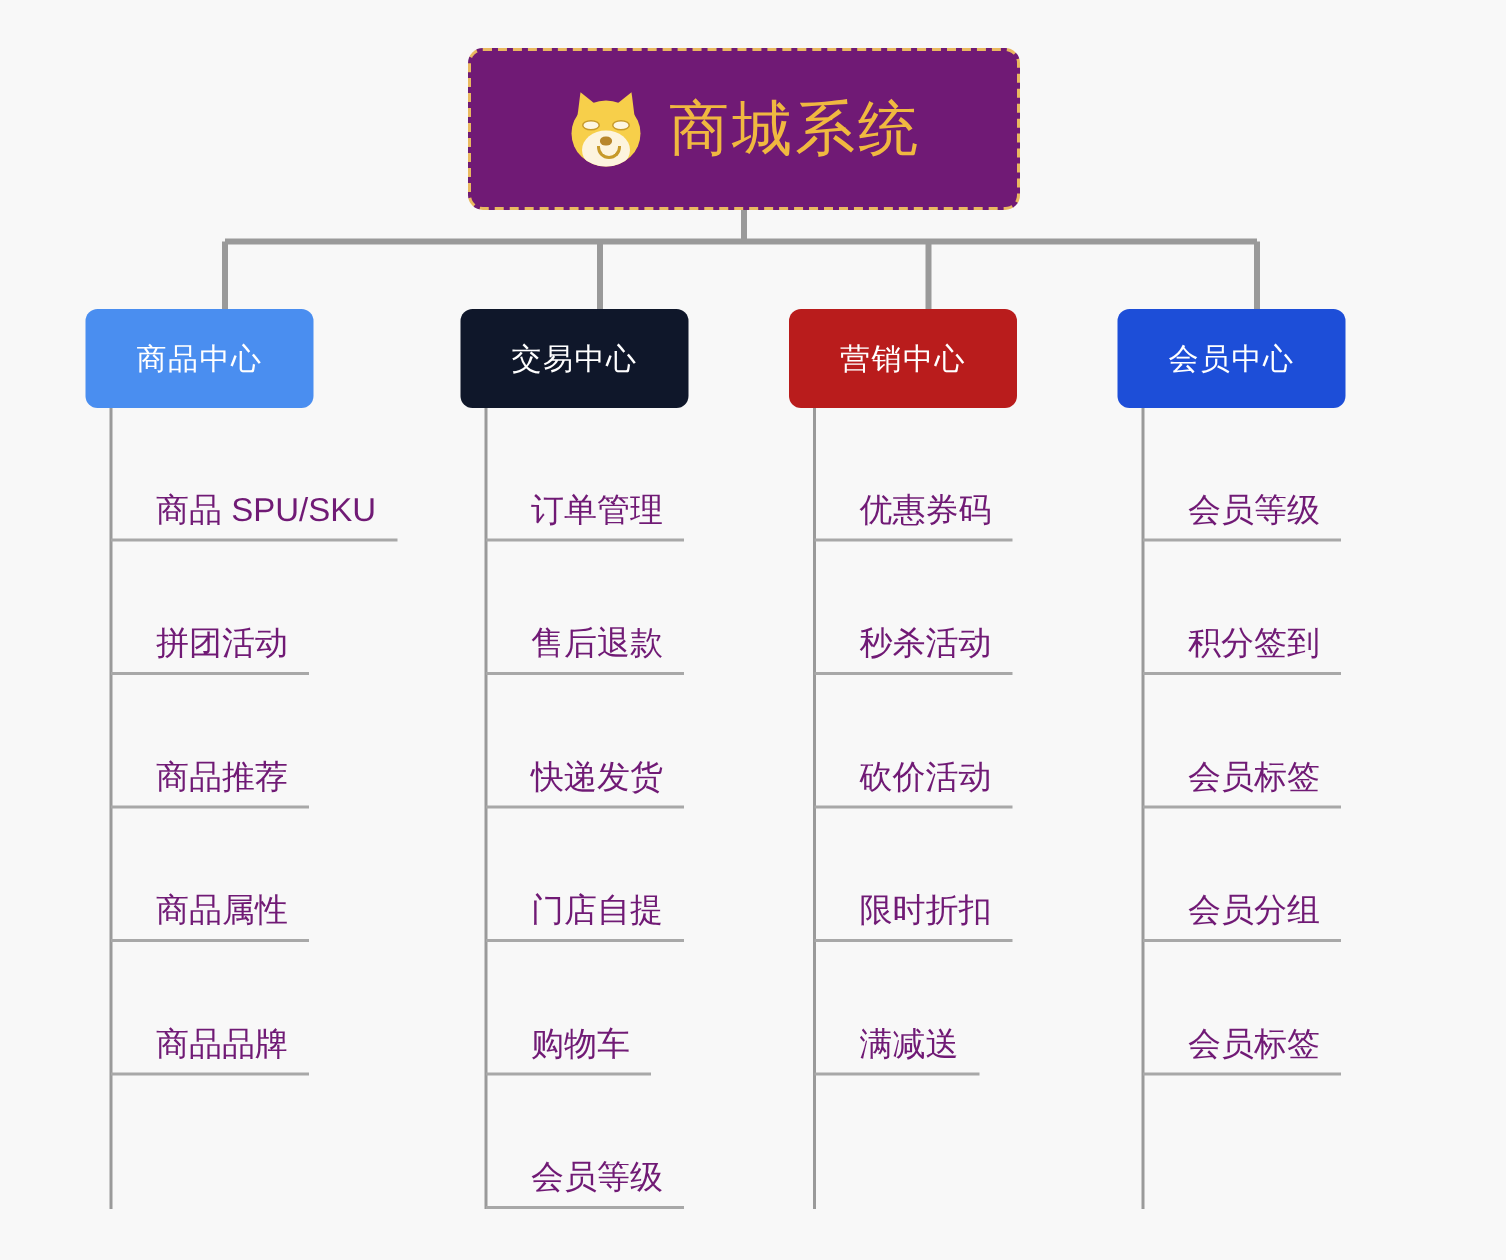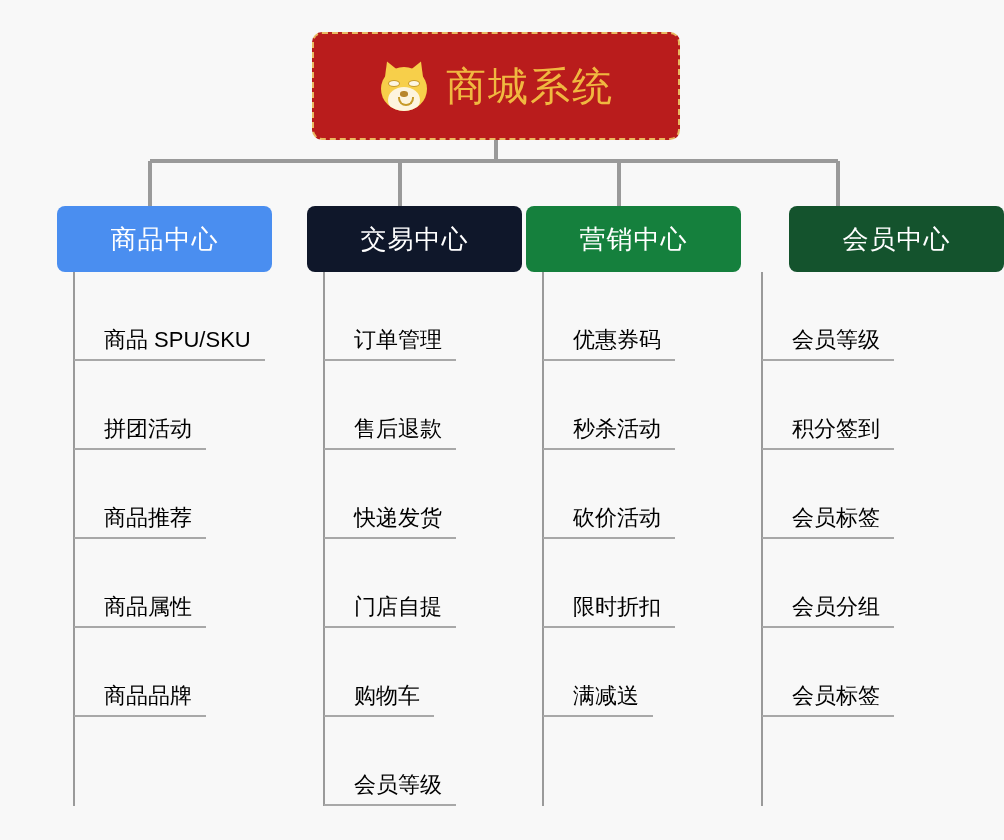--- a/index.html
+++ b/index.html
@@ -22,21 +22,21 @@
   }
 
   
   .root-node {
     position: absolute;
     left: 312px;
     top: 32px;
     width: 368px;
     height: 108px;
     box-sizing: border-box;
-    background: #b91c1c;
+    background: #701a75;
     border: 2px dashed #e9b960;
     border-radius: 10px;
     display: flex;
     align-items: center;
     justify-content: center;
     gap: 16px;
   }
   .root-emoji {
     width: 52px;
     height: 52px;
@@ -111,28 +111,28 @@
     width: 1004px; height: 840px;
     pointer-events: none;
   }
 
   
   .branch {
     position: absolute;
     top: 206px;
   }
   .branch-header {
-    width: 215px;
+    width: 152px;
     height: 66px;
     border-radius: 8px;
     display: flex;
     align-items: center;
     justify-content: center;
     color: #ffffff;
-    font-size: 26px;
+    font-size: 20px;
     letter-spacing: 1px;
     box-sizing: border-box;
   }
   .branch-children {
     position: relative;
     margin-top: 0;
     padding-left: 17px;
   }
   
   .branch-spine {
@@ -147,21 +147,21 @@
     height: 89px;
     display: flex;
     align-items: flex-end;
     box-sizing: border-box;
   }
   .leaf-inner {
     display: inline-block;
     border-bottom: 2px solid #a8a8a8;
     padding: 0 14px 6px 30px;
     font-size: 22px;
-    color: #000000;
+    color: #701a75;
     white-space: nowrap;
     line-height: 1.2;
   }
 </style>
 </head>
 <body>
 
 <div id="mindmap">
 
   <div class="root-node">
@@ -232,21 +232,21 @@
       <div class="leaf">
           <span class="leaf-inner">购物车</span>
         </div>
       <div class="leaf">
           <span class="leaf-inner">会员等级</span>
         </div>
     </div>
   </div>
 
   <div class="branch" style="left:526px;">
-    <div class="branch-header" style="background:#15803d;">营销中心</div>
+    <div class="branch-header" style="background:#b91c1c;">营销中心</div>
     <div class="branch-children">
       <div class="branch-spine" style="height:534px; top:0;"></div>
       <div class="leaf">
           <span class="leaf-inner">优惠券码</span>
         </div>
       <div class="leaf">
           <span class="leaf-inner">秒杀活动</span>
         </div>
       <div class="leaf">
           <span class="leaf-inner">砍价活动</span>
@@ -254,21 +254,21 @@
       <div class="leaf">
           <span class="leaf-inner">限时折扣</span>
         </div>
       <div class="leaf">
           <span class="leaf-inner">满减送</span>
         </div>
     </div>
   </div>
 
   <div class="branch" style="left:745px;">
-    <div class="branch-header" style="background:#14532d;margin-left:44px;">会员中心</div>
+    <div class="branch-header" style="background:#1d4ed8;">会员中心</div>
     <div class="branch-children">
       <div class="branch-spine" style="height:534px; top:0;"></div>
       <div class="leaf">
           <span class="leaf-inner">会员等级</span>
         </div>
       <div class="leaf">
           <span class="leaf-inner">积分签到</span>
         </div>
       <div class="leaf">
           <span class="leaf-inner">会员标签</span>

